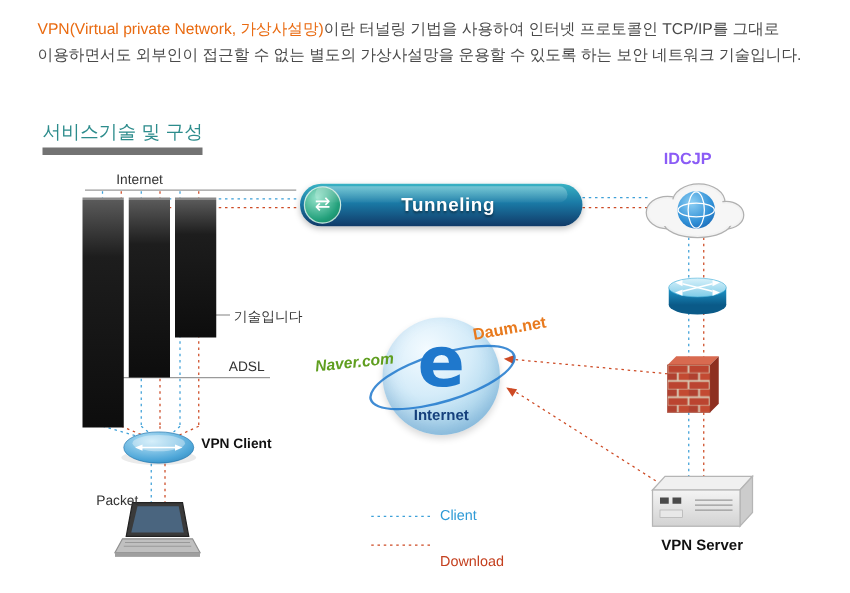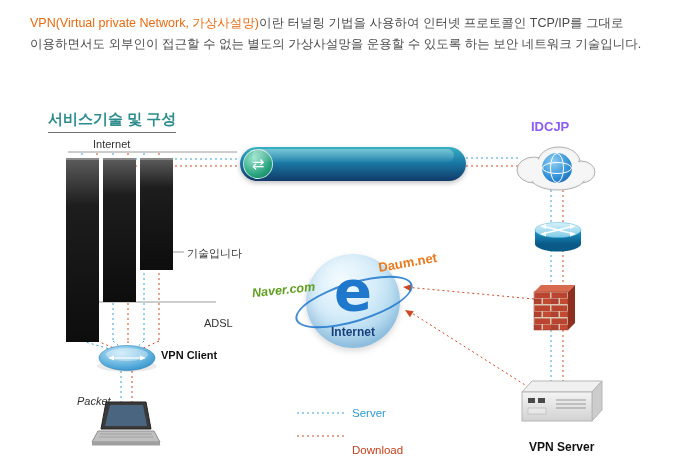--- a/index.html
+++ b/index.html
@@ -6,22 +6,22 @@
   .stage{position:relative;width:680px;height:474px;background:#fff;overflow:hidden;
          font-family:"Liberation Sans","DejaVu Sans",sans-serif;}
 
   
   .intro{position:absolute;left:30px;top:13px;width:624px;margin:0;
          font-size:12.5px;line-height:1.65;color:#4a4a4a;}
   .intro .hl{color:#e96a10;}
   .intro .rest{white-space:pre-line;}
 
   
-  .heading{position:absolute;left:30px;top:92px;margin:18px;font-size:15px;font-weight:bold;
-           color:#2d8c8c;padding-bottom:3px;border-bottom:1px solid #737373;}
+  .heading{position:absolute;left:30px;top:92px;margin:4px;font-size:15px;font-weight:normal;
+           color:#2d8c8c;padding-bottom:3px;border-bottom:6px solid #737373;}
 
   svg.layer{position:absolute;left:0;top:0;z-index:1;}
 
   
   .panel{position:absolute;top:158px;width:33px;z-index:2;
          background:linear-gradient(180deg,#5a5a5a 0%,#1d1d1d 25%,#0d0d0d 100%);
          border-top:2px solid #8a8a8a;}
   .panel.p1{left:66px;height:182px;}
   .panel.p2{left:103px;height:142px;}
   .panel.p3{left:140px;height:110px;}
@@ -53,24 +53,24 @@
   .naver{position:absolute;left:252px;top:283px;font-size:12.5px;font-weight:bold;font-style:italic;
          color:#5f9e1f;transform:rotate(-6deg);z-index:3;}
   .daum{position:absolute;left:378px;top:255px;font-size:13px;font-weight:bold;
          color:#e87a1e;transform:rotate(-10deg);z-index:3;}
 
   
   .lbl{position:absolute;color:#333;font-size:11px;z-index:3;white-space:nowrap;}
   .l-internet{left:93px;top:138px;}
   .l-idcjp{left:531px;top:119px;font-weight:bold;font-size:13px;color:#8b5cf6;}
   .l-tunnelsec{left:187px;top:246px;}
-  .l-adsl{left:204px;top:288px;margin-top:29px;}
+  .l-adsl{left:183px;top:288px;}
   .l-vpnclient{left:161px;top:349px;font-weight:bold;font-size:11px;color:#111;}
-  .l-packet{left:77px;top:395px;font-style:italic;}
-  .l-vpnserver{left:529px;top:429px;font-weight:bold;font-size:12px;color:#111;margin-top:11px;}
+  .l-packet{left:77px;top:395px;}
+  .l-vpnserver{left:529px;top:429px;font-weight:bold;font-size:12px;color:#111;}
   .l-upload{left:352px;top:407px;color:#2e9ad6;font-size:11.5px;}
   .l-download{left:352px;top:444px;color:#c4401f;font-size:11.5px;text-align:center;}
 </style>
 </head>
 <body>
 
 <div class="stage">
 
   <p class="intro"><span class="hl">VPN(Virtual private Network, 가상사설망)</span><span class="rest">이란 터널링 기법을 사용하여 인터넷 프로토콜인 TCP/IP를 그대로
 이용하면서도 외부인이 접근할 수 없는 별도의 가상사설망을 운용할 수 있도록 하는 보안 네트워크 기술입니다.</span></p>
@@ -226,34 +226,35 @@
       <rect x="92" y="442" width="68" height="3.5" fill="#9f9f9f"></rect>
     </g>
   </svg>
 
   <div class="panel p1"></div>
   <div class="panel p2"></div>
   <div class="panel p3"></div>
 
   <div class="tunnel">
     <span class="tunnel-icon">⇄</span>
+    <span class="tunnel-label">Tunneling</span>
   </div>
 
   <div class="globe">
     <div class="globe-sphere"></div>
     <span class="globe-e">e</span>
     <div class="globe-ring"></div>
     <div class="globe-label">Internet</div>
   </div>
   <div class="naver">Naver.com</div>
   <div class="daum">Daum.net</div>
 
   <div class="lbl l-internet">Internet</div>
   <div class="lbl l-idcjp">IDCJP</div>
   <div class="lbl l-tunnelsec">기술입니다</div>
   <div class="lbl l-adsl">ADSL</div>
   <div class="lbl l-vpnclient">VPN Client</div>
   <div class="lbl l-packet">Packet</div>
   <div class="lbl l-vpnserver">VPN Server</div>
-  <div class="lbl l-upload">Server</div>
+  <div class="lbl l-upload">Client</div>
   <div class="lbl l-download">Download</div>
 
 </div>
 
 </body></html>

